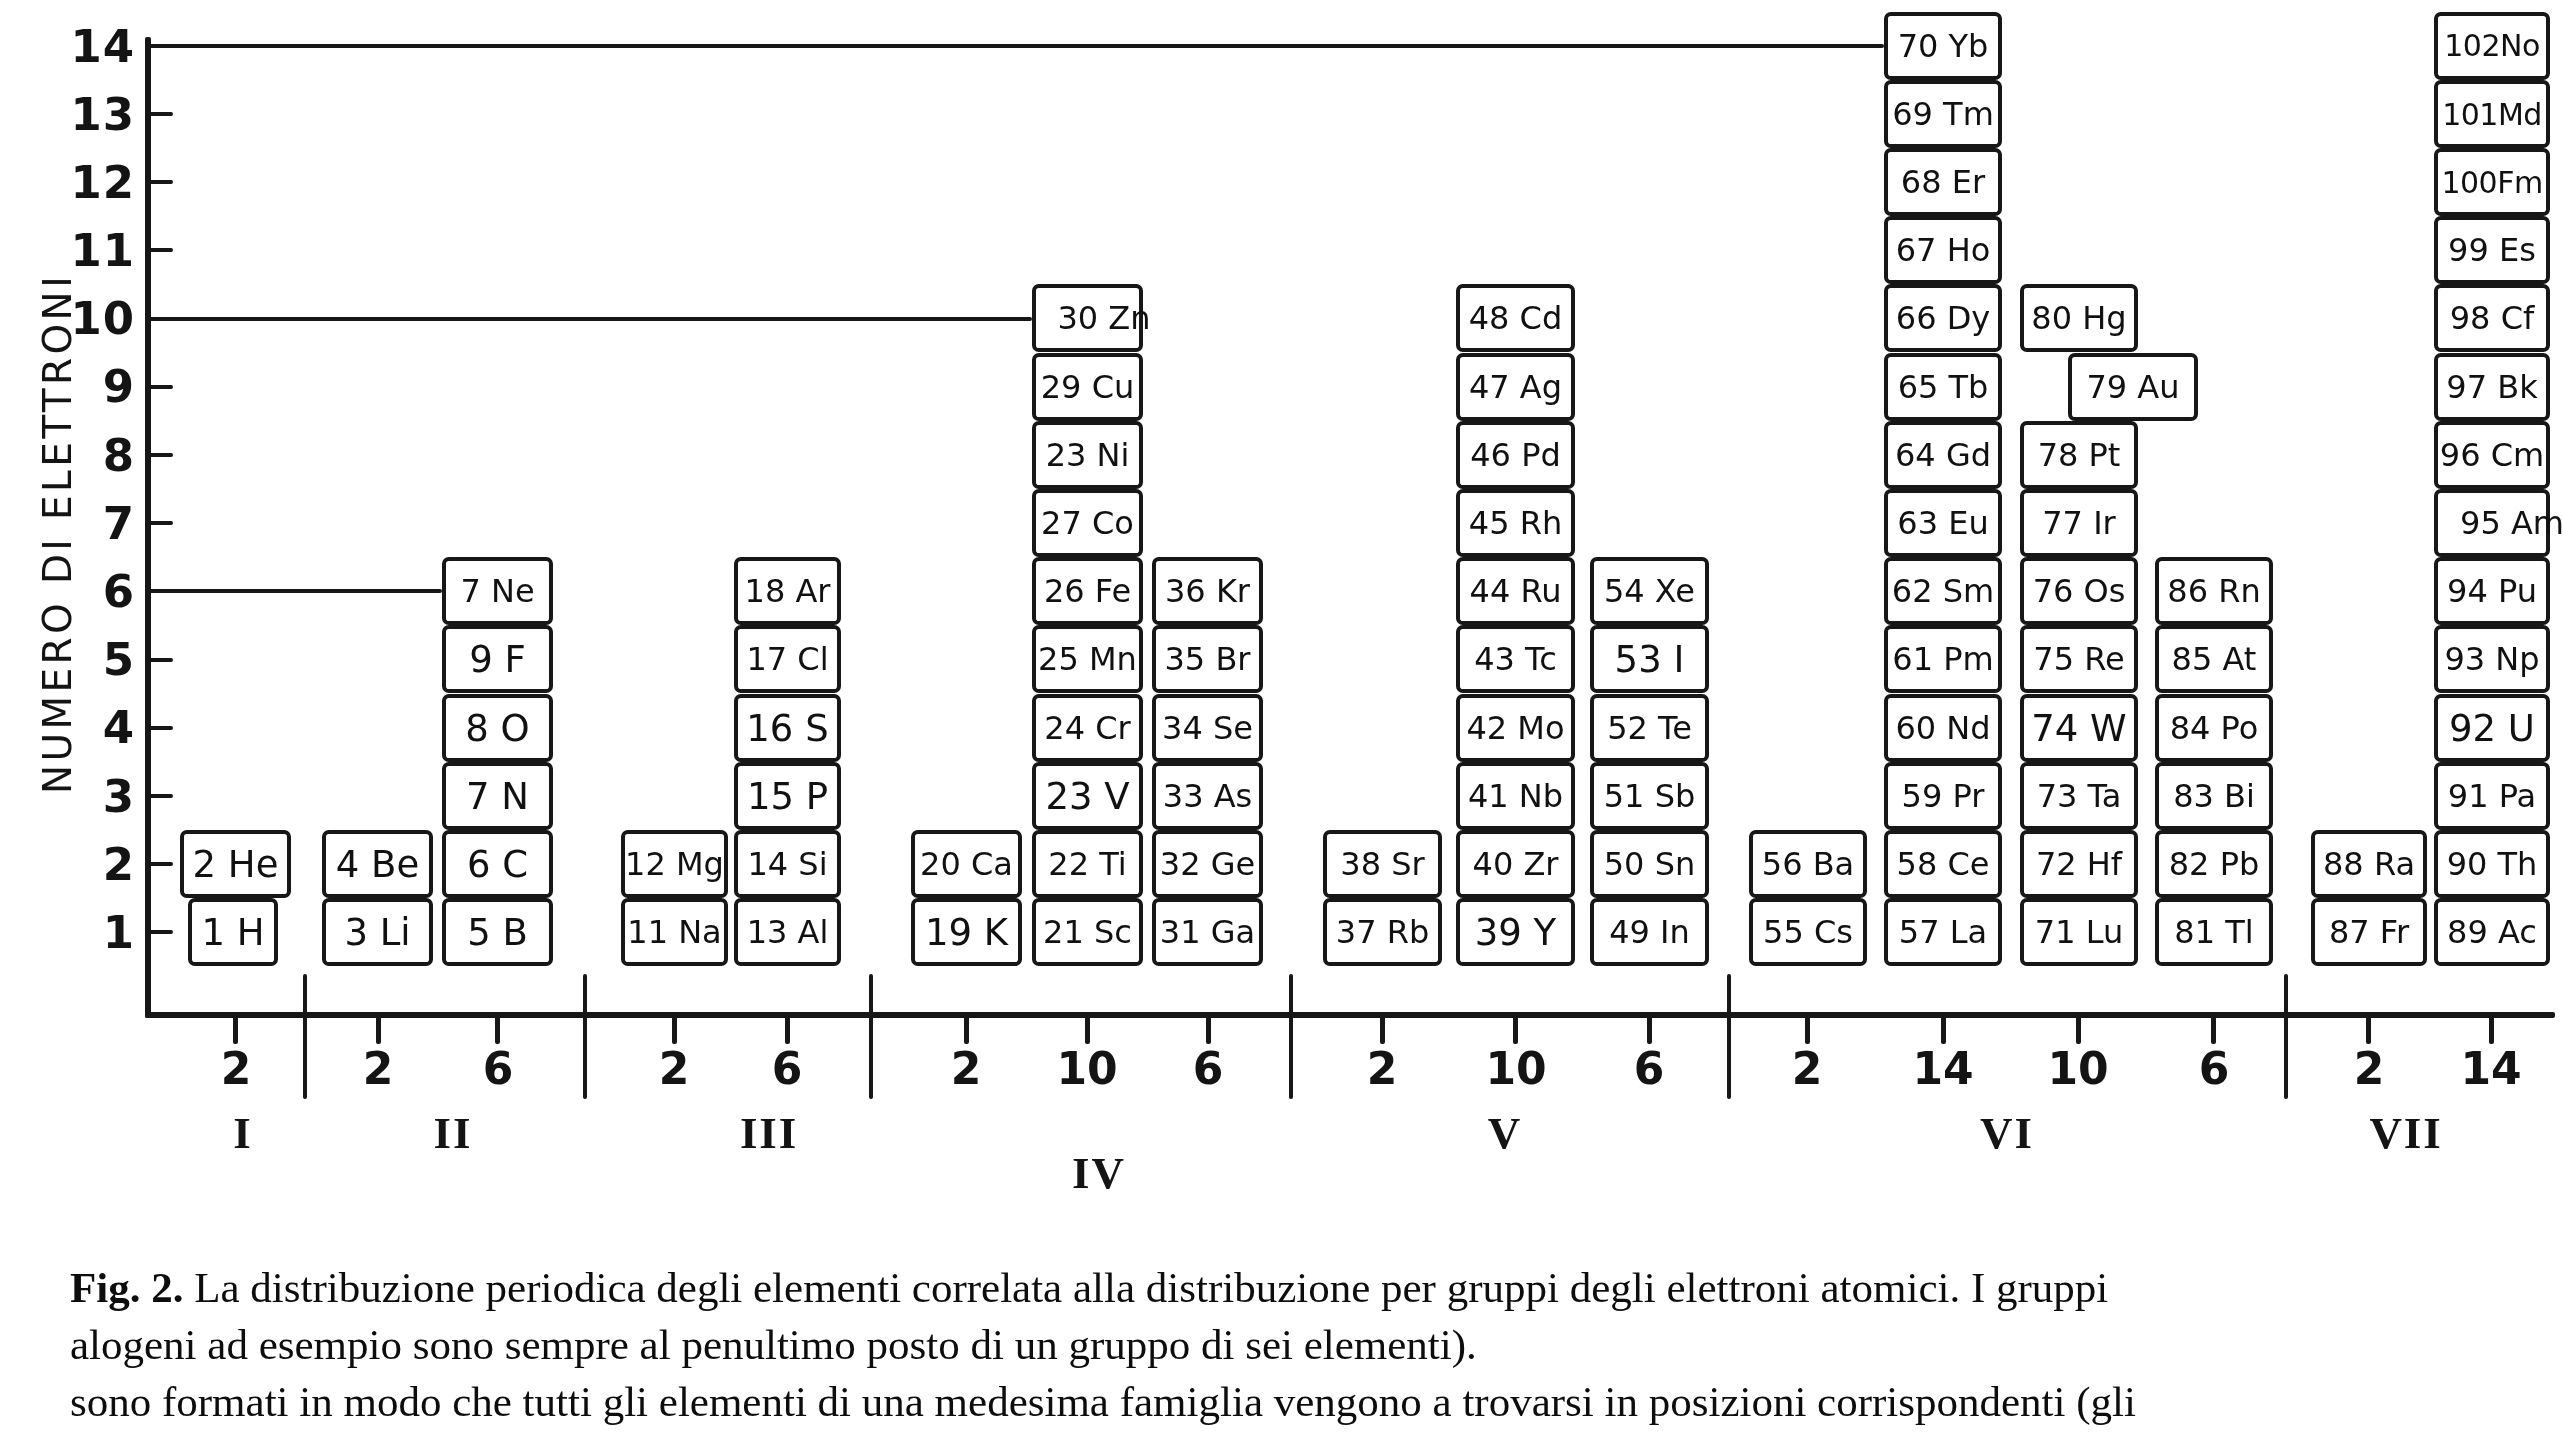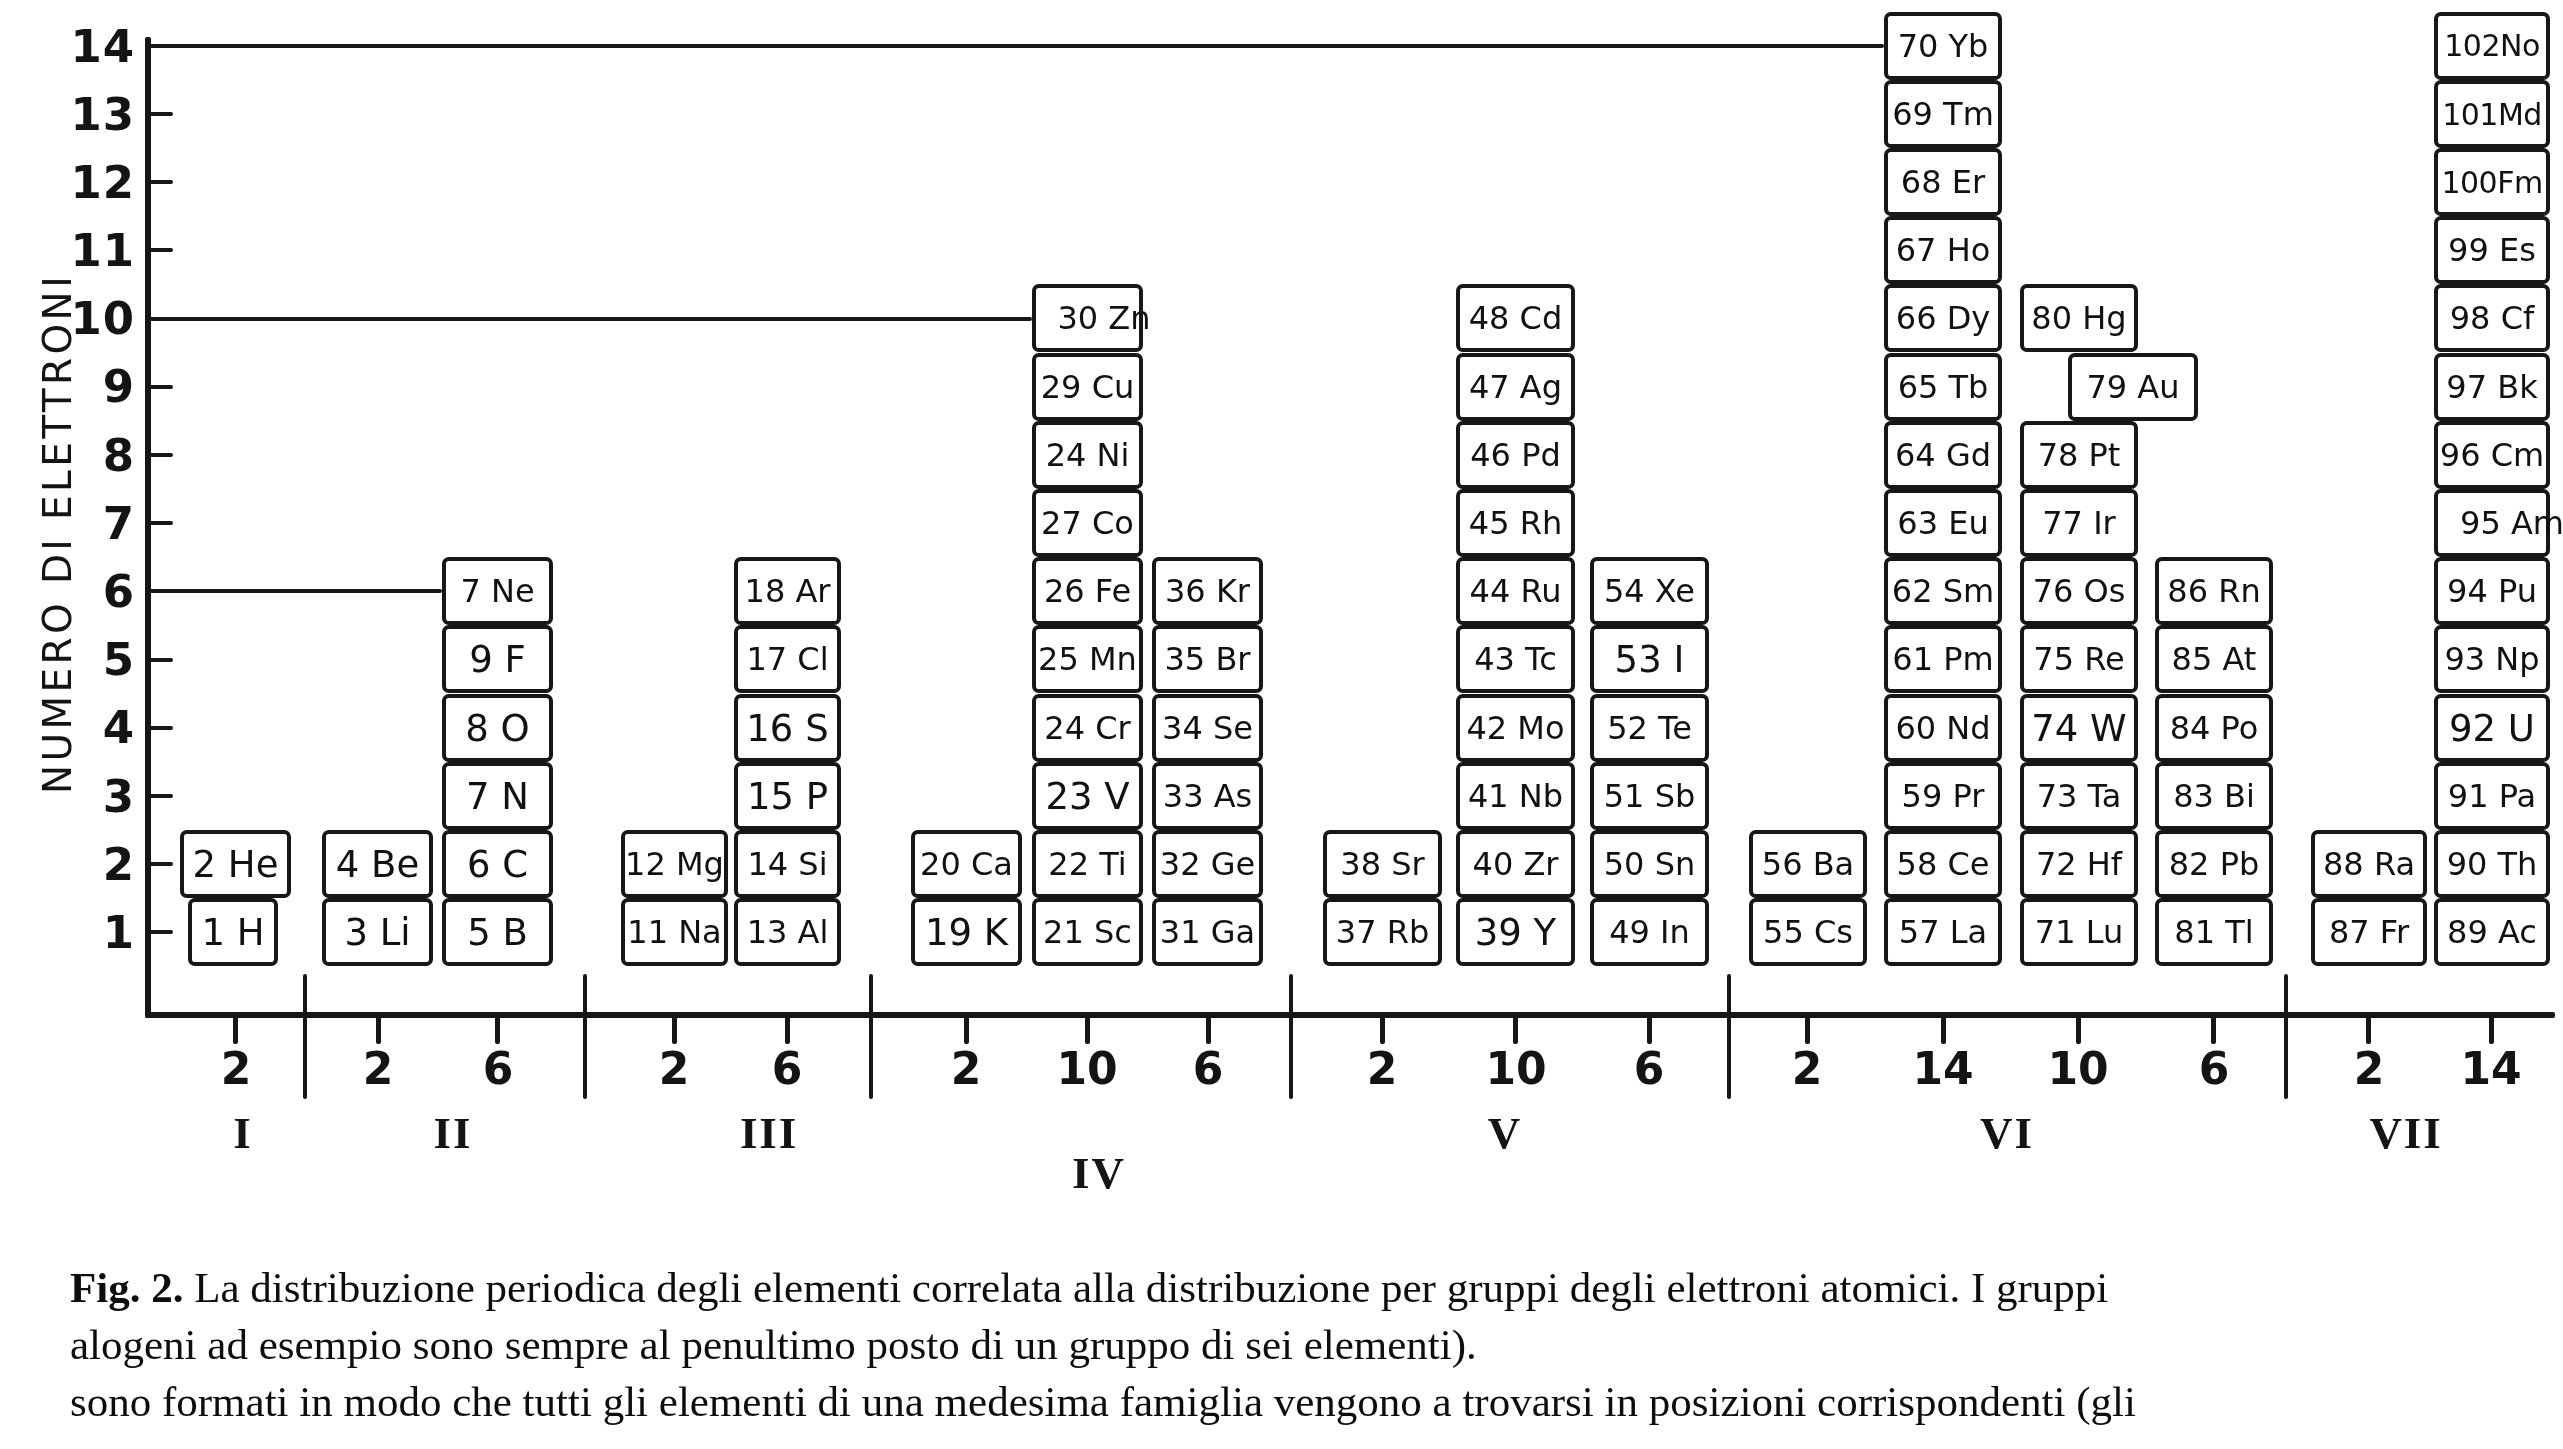--- a/index.html
+++ b/index.html
@@ -95,21 +95,21 @@
       <div class="box fz33" style="left: 911px; top: 830px; width: 111px; height: 68px;">20 Ca</div>
       <div class="vline" style="left: 964px; top: 1015px; width: 4.9px; height: 29px;"></div>
       <div class="count" style="left: 898px; top: 1044px;">2</div>
       <div class="box fz33" style="left: 1032px; top: 898px; width: 111px; height: 68px;">21 Sc</div>
       <div class="box fz33" style="left: 1032px; top: 830px; width: 111px; height: 68px;">22 Ti</div>
       <div class="box fz38" style="left: 1032px; top: 762px; width: 111px; height: 68px;">23 V</div>
       <div class="box fz33" style="left: 1032px; top: 694px; width: 111px; height: 68px;">24 Cr</div>
       <div class="box fz33" style="left: 1032px; top: 625px; width: 111px; height: 68px;">25 Mn</div>
       <div class="box fz33" style="left: 1032px; top: 557px; width: 111px; height: 68px;">26 Fe</div>
       <div class="box fz33" style="left: 1032px; top: 489px; width: 111px; height: 68px;">27 Co</div>
-      <div class="box fz33" style="left: 1032px; top: 421px; width: 111px; height: 68px;">24 Ni</div>
+      <div class="box fz33" style="left: 1032px; top: 421px; width: 111px; height: 68px;">23 Ni</div>
       <div class="box fz33" style="left: 1032px; top: 353px; width: 111px; height: 68px;">29 Cu</div>
       <div class="box fz33" style="left: 1032px; top: 284px; width: 111px; height: 68px; padding-left: 33px;">30 Zn</div>
       <div class="vline" style="left: 1085px; top: 1015px; width: 4.9px; height: 29px;"></div>
       <div class="count" style="left: 1019px; top: 1044px;">10</div>
       <div class="box fz33" style="left: 1152px; top: 898px; width: 111px; height: 68px;">31 Ga</div>
       <div class="box fz33" style="left: 1152px; top: 830px; width: 111px; height: 68px;">32 Ge</div>
       <div class="box fz33" style="left: 1152px; top: 762px; width: 111px; height: 68px;">33 As</div>
       <div class="box fz33" style="left: 1152px; top: 694px; width: 111px; height: 68px;">34 Se</div>
       <div class="box fz33" style="left: 1152px; top: 625px; width: 111px; height: 68px;">35 Br</div>
       <div class="box fz33" style="left: 1152px; top: 557px; width: 111px; height: 68px;">36 Kr</div>

